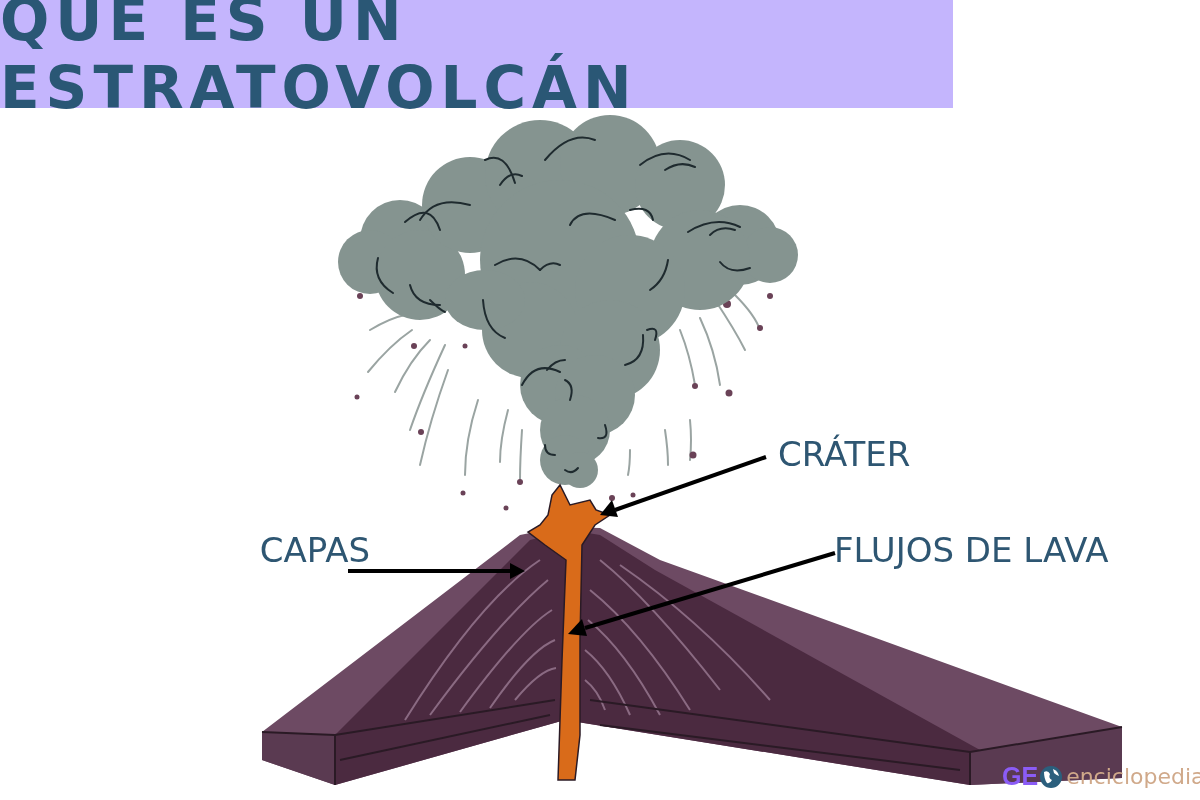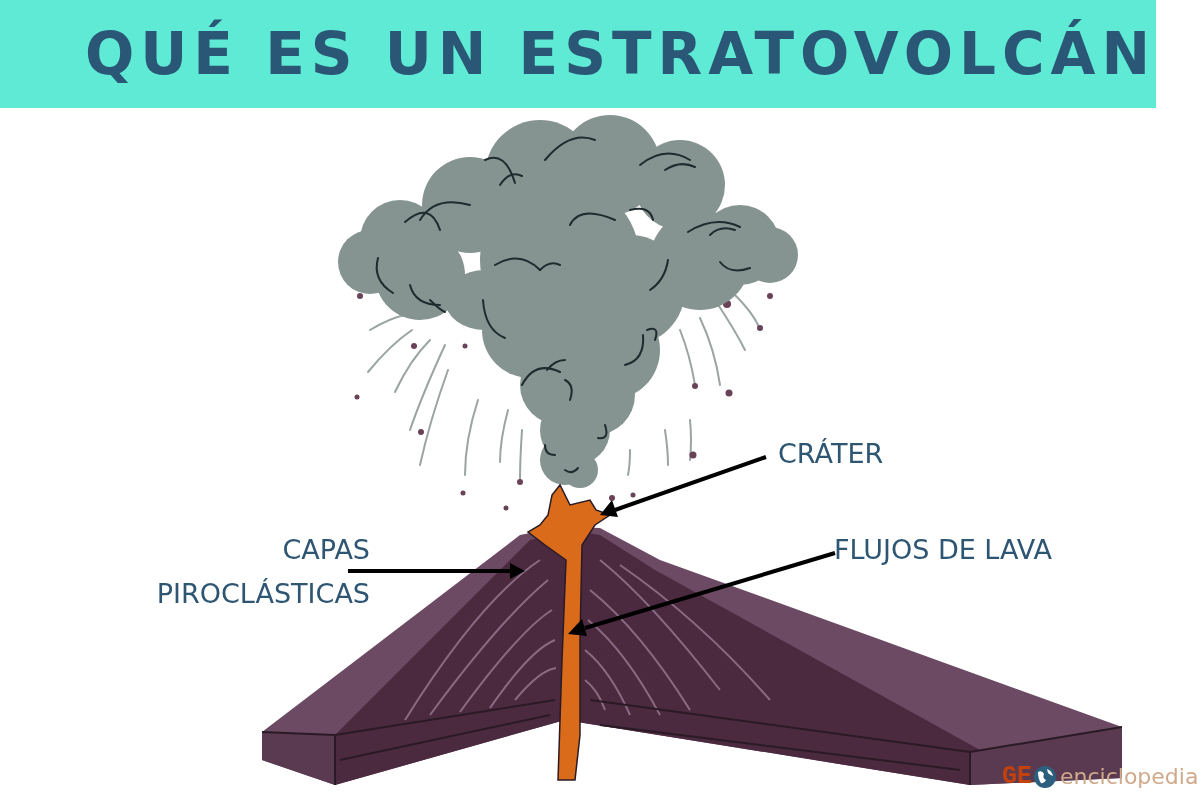--- a/index.html
+++ b/index.html
@@ -1,23 +1,23 @@
 <!DOCTYPE html>
 <html><head>
 <meta charset="utf-8">
 <style>
   html, body { margin: 0; padding: 0; }
   body { width: 1200px; height: 800px; position: relative; overflow: hidden; background: #ffffff; font-family: "DejaVu Sans", sans-serif; }
-  .header { position: absolute; left: 0; top: 0; width: 1156px; height: 108px; background: #5eead4; display: flex; align-items: center; justify-content: flex-end; }
+  .header { position: absolute; left: 0; top: 0; width: 953px; height: 108px; background: #c4b5fd; display: flex; align-items: center; justify-content: flex-end; }
   .title { color: #2a5775; font-family: "DejaVu Sans", sans-serif; font-weight: bold; font-size: 58px; letter-spacing: 6px; margin: 0; }
   svg.art { position: absolute; left: 0; top: 0; }
-  .label { position: absolute; color: #2e5672; font-family: "DejaVu Sans", sans-serif; font-size: 27px; line-height: 44px; }
+  .label { position: absolute; color: #2e5672; font-family: "DejaVu Sans", sans-serif; font-size: 34px; line-height: 44px; }
   .label.center { text-align: right; }
   .logo { position: absolute; left: 1002px; top: 762px; display: flex; align-items: center; }
-  .logo-geo { color: #c2410c; font-weight: bold; font-size: 25px; font-family: Liberation Mono, monospace; }
+  .logo-geo { color: #8b5cf6; font-weight: bold; font-size: 25px; font-family: Liberation Sans, sans-serif; }
   .logo-text { color: #d0a98a; font-size: 22px; font-family: "DejaVu Sans", sans-serif; margin-left: 2px; }
 </style>
 </head>
 <body>
 
 <div class="header">
   <h1 class="title">QUÉ ES UN ESTRATOVOLCÁN</h1>
 </div>
 
 <svg class="art" width="1200" height="800" viewBox="0 0 1200 800">
@@ -150,21 +150,20 @@
     <polygon points="600,515 612,500 618,517" stroke="none"></polygon>
     <line x1="835" y1="553" x2="585" y2="628"></line>
     <polygon points="568,634 582,619 587,636" stroke="none"></polygon>
   </g>
 </svg>
 
 <div class="label" style="left:778px; top:432px;">CRÁTER</div>
 <div class="label" style="left:834px; top:528px;">FLUJOS DE LAVA</div>
 <div class="label center" style="left:130px; top:528px; width:240px;">
   <div>CAPAS</div>
-  <div>PIROCLÁSTICAS</div>
 </div>
 
 <div class="logo">
   <span class="logo-geo">GE</span>
   <svg width="26" height="26" viewBox="0 0 26 26">
     <circle cx="13" cy="13" r="11" fill="#2b5f7d"></circle>
     <path d="M6 8 Q10 6 12 10 Q10 14 14 16 Q12 20 9 19 Q6 15 6 8 Z" fill="#ffffff"></path>
     <path d="M15 5 Q20 7 21 12 Q18 11 16 9 Z" fill="#ffffff"></path>
   </svg>
   <span class="logo-text">enciclopedia</span>

